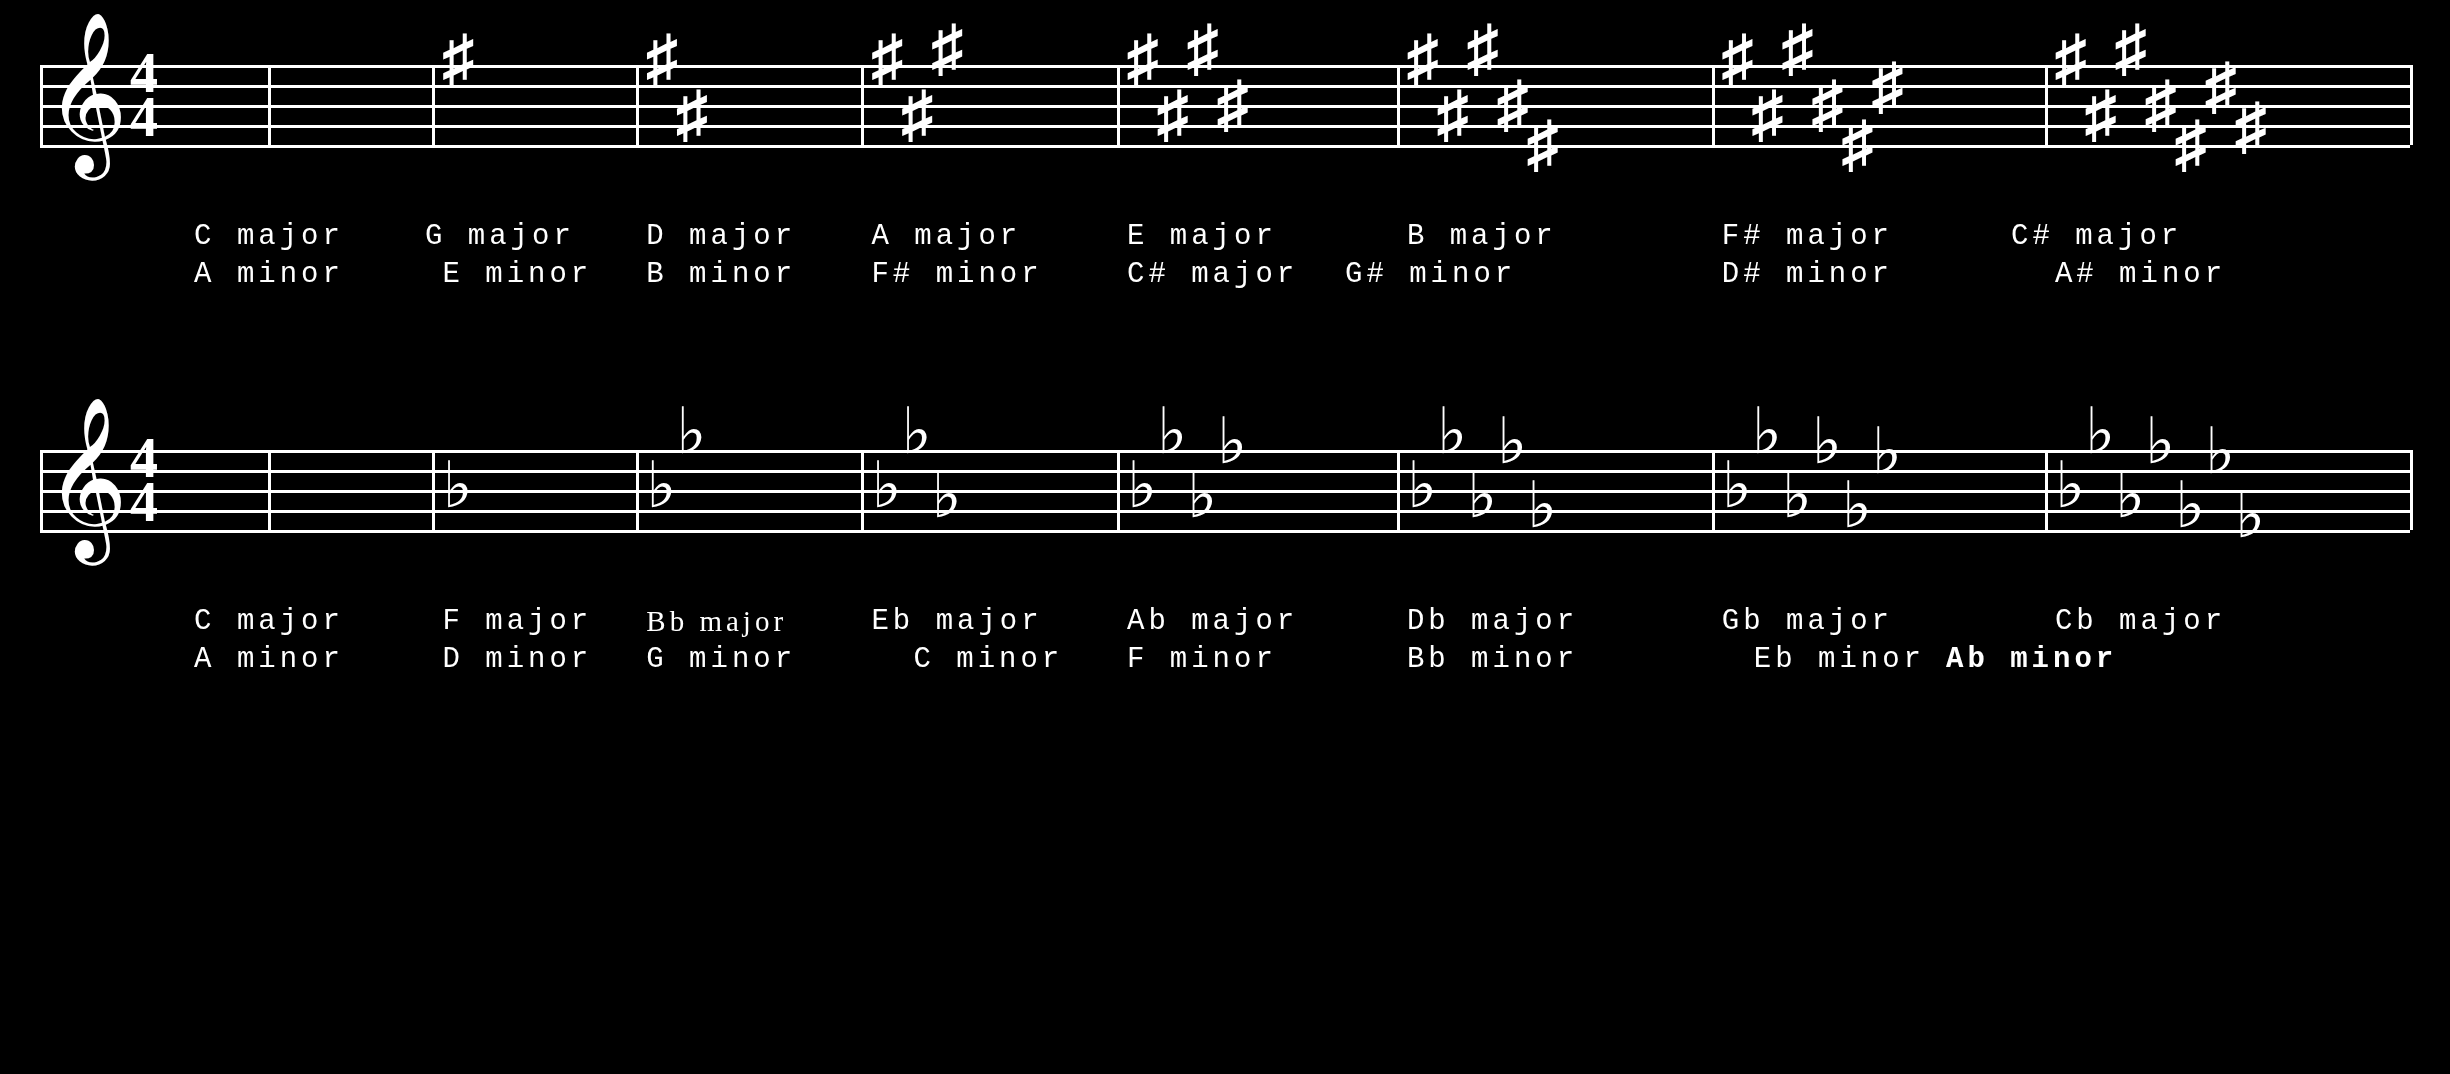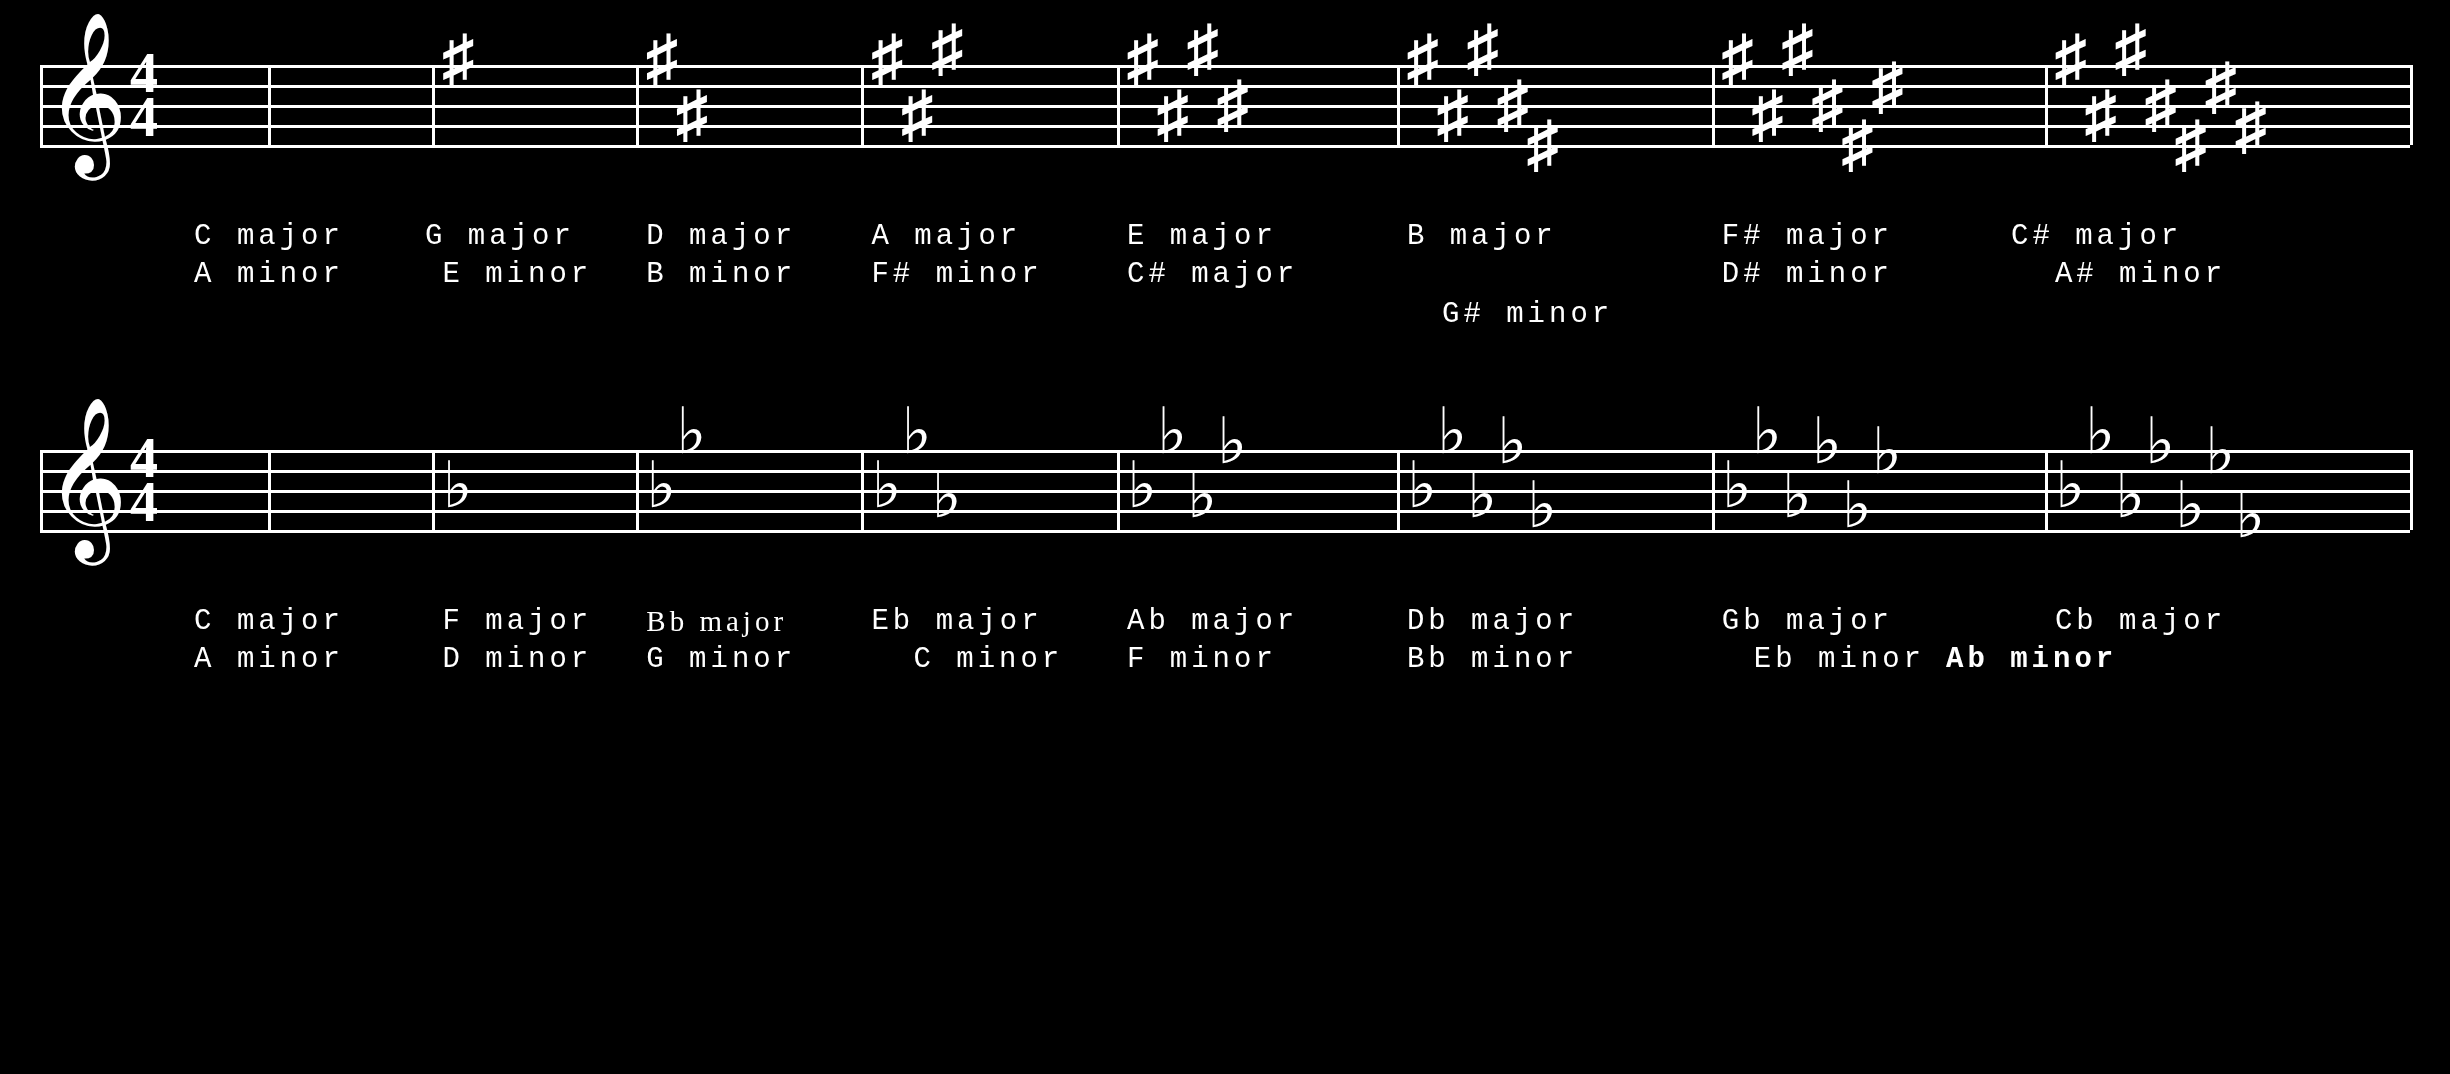--- a/index.html
+++ b/index.html
@@ -146,21 +146,21 @@
         <div class="label-cell" style="left: 1366.89px;">B major</div>
         <div class="label-cell" style="left: 1681.78px;">F# major</div>
         <div class="label-cell" style="left: 1971px;">C# major</div>
       </div>
       <div class="labels-row" style="top: 193px;">
         <div class="label-cell" style="left: 154.089px;">A minor</div>
         <div class="label-cell" style="left: 402.465px;">E minor</div>
         <div class="label-cell" style="left: 606.303px;">B minor</div>
         <div class="label-cell" style="left: 831.438px;">F# minor</div>
         <div class="label-cell" style="left: 1087px;">C# major</div>
-        <div class="label-cell" style="left: 1402px; margin-top: 40px;">G# minor</div>
+        <div class="label-cell" style="left: 1305px;">G# minor</div>
         <div class="label-cell" style="left: 1681.78px;">D# minor</div>
         <div class="label-cell" style="left: 2014.92px;">A# minor</div>
       </div>
     </div>
     <div class="staff-system" style="top: 450px;">
       <div class="staff-lines">
         <div class="staff-line" style="top: 0px;"></div>
         <div class="staff-line" style="top: 20px;"></div>
         <div class="staff-line" style="top: 40px;"></div>
         <div class="staff-line" style="top: 60px;"></div>

